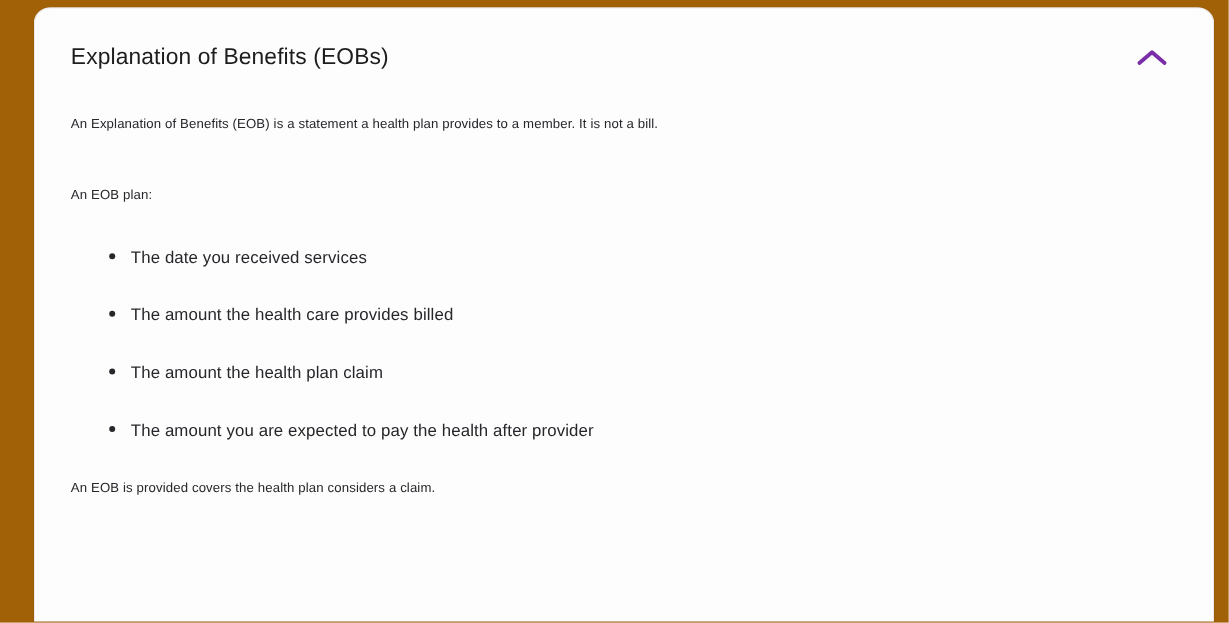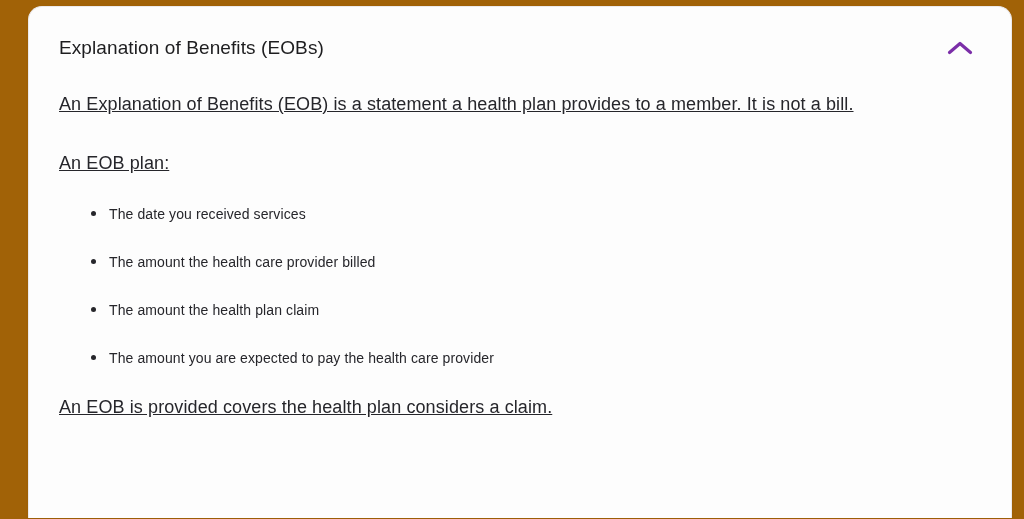--- a/index.html
+++ b/index.html
@@ -61,26 +61,25 @@
     display: flex;
     align-items: center;
     justify-content: center;
     cursor: pointer;
   }
   .chevron-btn svg {
     display: block;
   }
 
   .body-text {
-    font-size: 18px;
+    font-size: 11px;
     line-height: 24px;
     color: #26262b;
     margin: 0;
     letter-spacing: 0.1px;
-    text-decoration: underline;
   }
 
   .p-intro {
     margin-top: 29px;
   }
 
   .p-shows {
     margin-top: 35px;
   }
 
@@ -137,21 +136,21 @@
         </span>
       </button>
     </div>
 
     <p class="body-text p-intro">An Explanation of Benefits (EOB) is a statement a health plan provides to a member. It is not a bill.</p>
 
     <p class="body-text p-shows">An EOB plan:</p>
 
     <ul class="bullet-list">
       <li>The date you received services</li>
-      <li>The amount the health care provider billed</li>
+      <li>The amount the health care provides billed</li>
       <li>The amount the health plan claim</li>
-      <li>The amount you are expected to pay the health care provider</li>
+      <li>The amount you are expected to pay the health after provider</li>
     </ul>
 
     <p class="body-text p-outro">An EOB is provided covers the health plan considers a claim.</p>
 
   </section>
 </div>
 
 </body></html>

